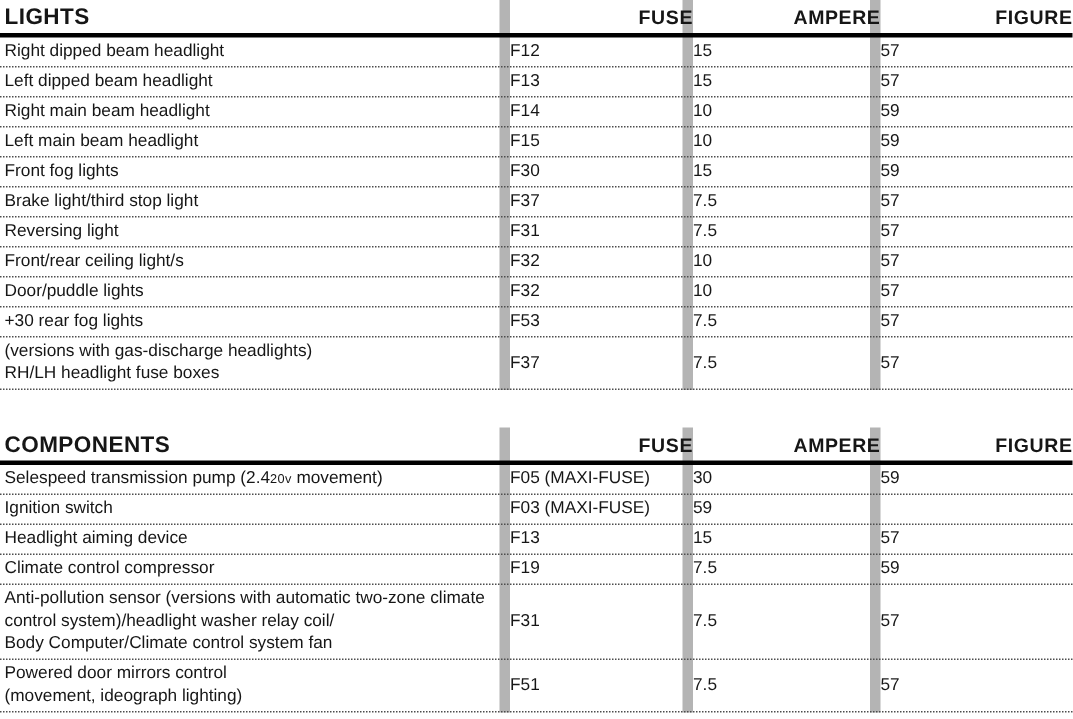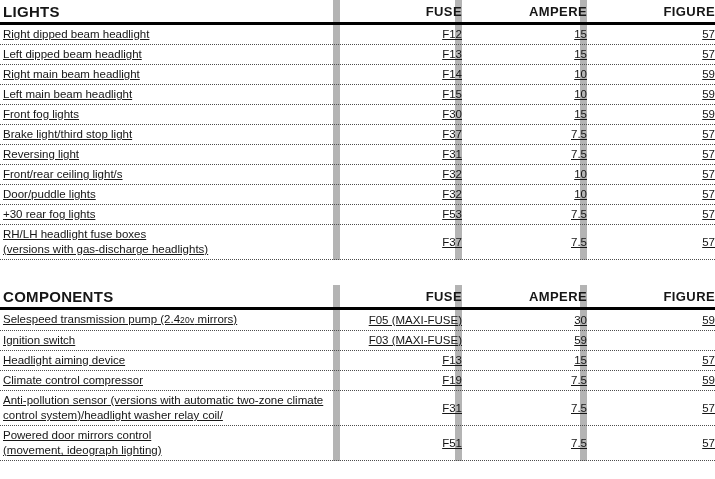--- a/index.html
+++ b/index.html
@@ -20,24 +20,24 @@
   .vbar.b3{left:580px;}
 
   .grid{display:grid;grid-template-columns:340px 122px 125px 1fr;align-items:center;position:relative;}
 
   .hrow{height:22px;}
   .tbl-title{font-weight:bold;font-size:15px;letter-spacing:.3px;padding-left:3px;line-height:1;}
   .colhead{text-align:right;font-weight:bold;font-size:13px;letter-spacing:.4px;line-height:1;}
 
   .thick-rule{height:3px;background:#000;position:relative;}
 
-  .trow{min-height:20px;border-bottom:1px dotted #4d4d4d;box-sizing:border-box;position:relative;text-decoration:underline;}
+  .trow{min-height:20px;border-bottom:1px dotted #4d4d4d;box-sizing:border-box;position:relative;}
   .cell{line-height:15px;font-size:11.5px;}
   .cell.name{padding:2px 2px 2px 3px;}
-  .cell.val{text-align:right;}
+  .cell.val{text-align:left;}
   .smallcap{font-size:8.5px;letter-spacing:.2px;text-align:center;}
 
   .tbl-gap{height:25px;}
 </style>
 </head>
 <body>
 
 <div class="page">
 
   <div class="ftable">
@@ -129,22 +129,22 @@
         <div class="grid trow">
           <div class="cell name">
             <div>+30 rear fog lights</div>
           </div>
           <div class="cell val">F53</div>
           <div class="cell val">7.5</div>
           <div class="cell val">57</div>
         </div>
         <div class="grid trow">
           <div class="cell name">
+            <div>(versions with gas-discharge headlights)</div>
             <div>RH/LH headlight fuse boxes</div>
-            <div>(versions with gas-discharge headlights)</div>
           </div>
           <div class="cell val">F37</div>
           <div class="cell val">7.5</div>
           <div class="cell val">57</div>
         </div>
       </div>
   </div>
 
   <div class="tbl-gap"></div>
 
@@ -157,21 +157,21 @@
       <div class="tbl-title">COMPONENTS</div>
       <div class="colhead">FUSE</div>
       <div class="colhead">AMPERE</div>
       <div class="colhead">FIGURE</div>
     </div>
     <div class="thick-rule"></div>
 
     <div>
         <div class="grid trow">
           <div class="cell name">
-            <div><span>Selespeed transmission pump (2.4</span><span class="smallcap">20v</span><span> mirrors)</span></div>
+            <div><span>Selespeed transmission pump (2.4</span><span class="smallcap">20v</span><span> movement)</span></div>
           </div>
           <div class="cell val">F05 (MAXI-FUSE)</div>
           <div class="cell val">30</div>
           <div class="cell val">59</div>
         </div>
         <div class="grid trow">
           <div class="cell name">
             <div>Ignition switch</div>
           </div>
           <div class="cell val">F03 (MAXI-FUSE)</div>
@@ -190,20 +190,21 @@
             <div>Climate control compressor</div>
           </div>
           <div class="cell val">F19</div>
           <div class="cell val">7.5</div>
           <div class="cell val">59</div>
         </div>
         <div class="grid trow">
           <div class="cell name">
             <div>Anti-pollution sensor (versions with automatic two-zone climate</div>
             <div>control system)/headlight washer relay coil/</div>
+            <div>Body Computer/Climate control system fan</div>
           </div>
           <div class="cell val">F31</div>
           <div class="cell val">7.5</div>
           <div class="cell val">57</div>
         </div>
         <div class="grid trow">
           <div class="cell name">
             <div>Powered door mirrors control</div>
             <div>(movement, ideograph lighting)</div>
           </div>

